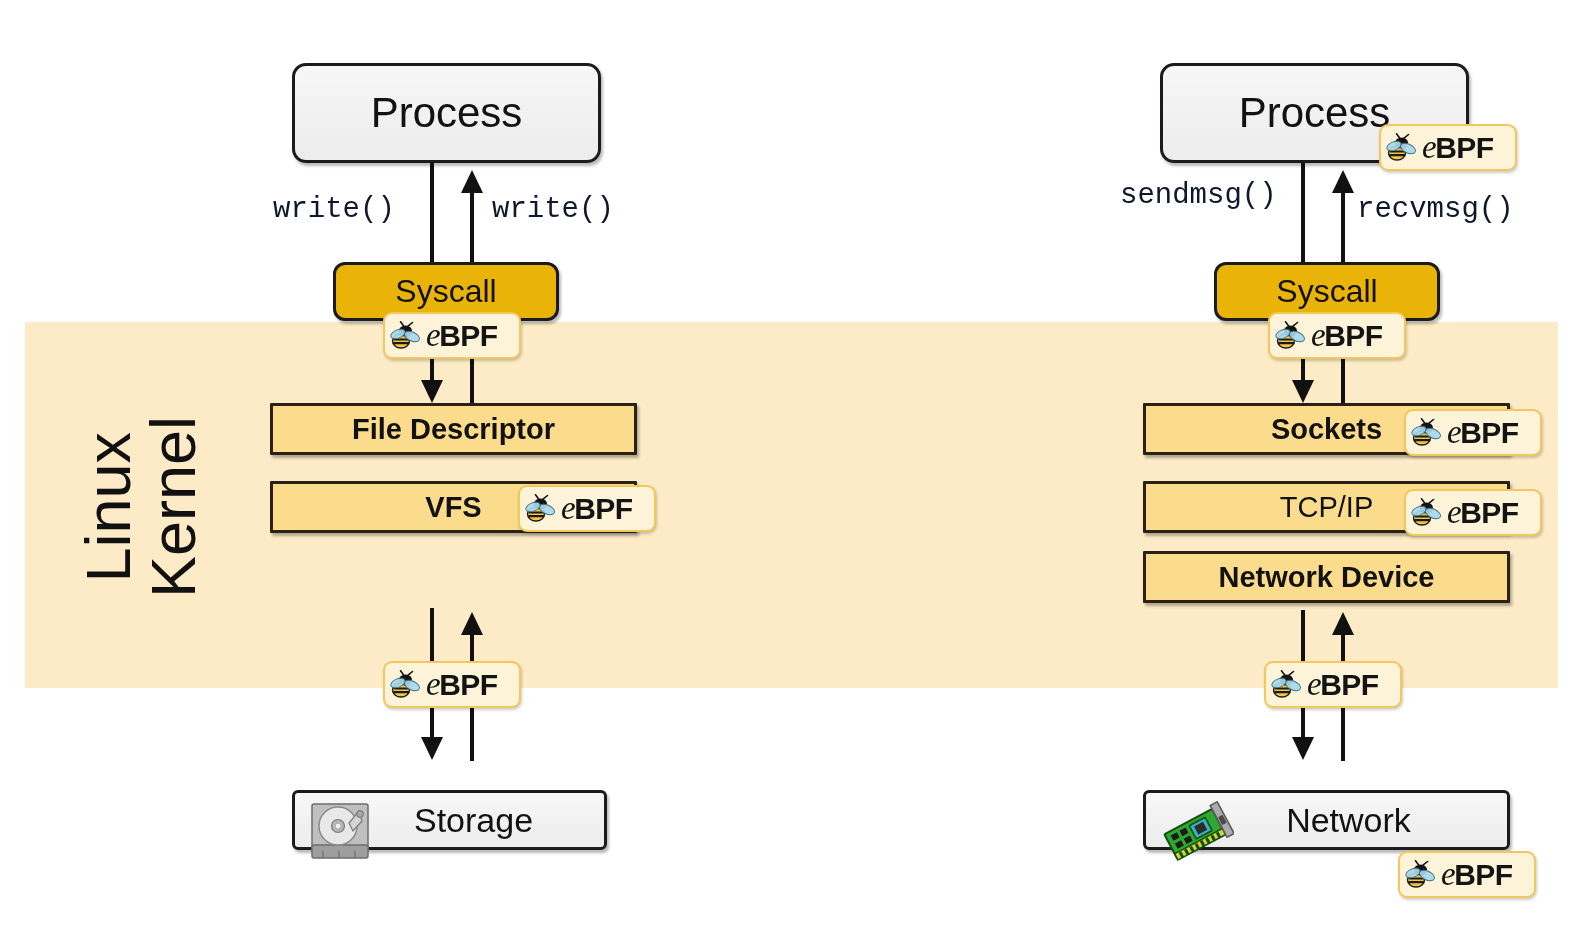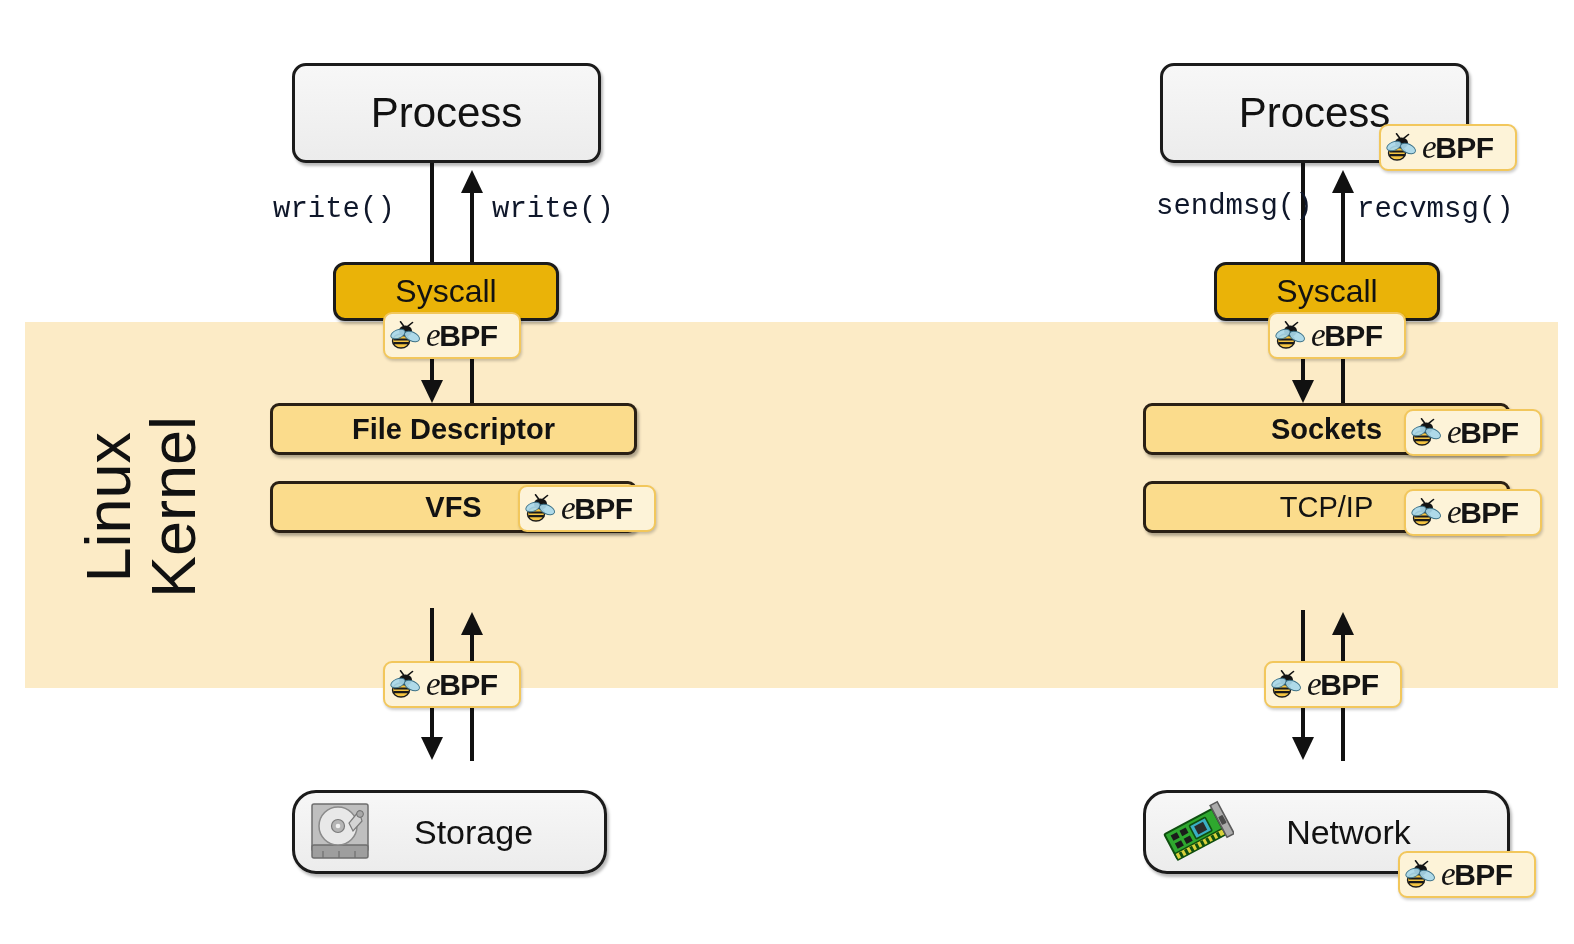--- a/index.html
+++ b/index.html
@@ -65,21 +65,21 @@
   }
   .node.grey {
     background: linear-gradient(180deg,#f7f7f7 0%, #ececec 100%);
     border: 3px solid #1b1b1b;
     box-shadow: 2px 3px 3px rgba(0,0,0,0.28);
     text-align: right;
   }
   .node.amber {
     background: #FBDC8C;
     border: 3px solid #2A2014;
-    border-radius: 9px;
+    border-radius: 1px;
     box-shadow: 2px 3px 3px rgba(0,0,0,0.30);
   }
 
   .node-label {
     font-weight: 400;
     white-space: nowrap;
   }
   .amber .node-label {
     font-weight: 700;
     font-size: 29px;
@@ -89,21 +89,21 @@
   
   .process-box { width: 309px; height: 100px; }
   .process-box .node-label { font-size: 42px; }
 
   
   .syscall-box { width: 226px; height: 59px; border-radius: 12px; }
   .syscall-box .node-label { font-size: 32px; }
   .syscall-box.grey { background: #eab308; border:3px solid #1b1b1b; }
 
   
-  .endpoint-box { height: 84px; border-radius: 24px; }
+  .endpoint-box { height: 60px; border-radius: 6px; }
   .endpoint-box .node-label { font-size: 34px; }
 
   
   .arrow-line {
     position: absolute;
     width: 4px;
     background: #111111;
   }
   .arrow-head-down, .arrow-head-up {
     position: absolute;
@@ -295,21 +295,21 @@
         <span class="e">e</span>
         <span class="bpf">BPF</span>
       </span>
   </div>
 
   <div class="arrow-line" style="left:1301px; top:163px; height:99px;"></div>
 
   <div class="arrow-line" style="left:1341px; top:186px; height:76px;"></div>
   <div class="arrow-head-up" style="left:1332px; top:170px;"></div>
 
-  <div class="call-label" style="left:1120px; top:190px;margin-left:36px;">sendmsg()</div>
+  <div class="call-label" style="left:1120px; top:179px;">sendmsg()</div>
   <div class="call-label" style="left:1357px; top:193px;">recvmsg()</div>
 
   <div class="node grey syscall-box" style="left:1214px; top:262px;">
     <span class="node-label">Syscall</span>
   </div>
 
   <div class="arrow-line" style="left:1301px; top:320px; height:63px;"></div>
   <div class="arrow-head-down" style="left:1292px; top:380px;"></div>
   <div class="arrow-line" style="left:1341px; top:320px; height:83px;"></div>
 
@@ -363,20 +363,23 @@
         <ellipse cx="8" cy="13" rx="7.5" ry="4.2" fill="#A8D8EA" fill-opacity="0.92" stroke="#3a6f85" stroke-width="0.9" transform="rotate(-22 8 13)"></ellipse>
         <ellipse cx="22" cy="15.5" rx="8" ry="4.4" fill="#A8D8EA" fill-opacity="0.92" stroke="#3a6f85" stroke-width="0.9" transform="rotate(25 22 15.5)"></ellipse>
       </svg>
     </span>
     <span class="ebpf-text">
         <span class="e">e</span>
         <span class="bpf">BPF</span>
       </span>
   </div>
 
+  <div class="node amber" style="left:1143px; top:551px; width:367px; height:52px;">
+    <span class="node-label">Network Device</span>
+  </div>
 
   <div class="arrow-line" style="left:1301px; top:610px; height:130px;"></div>
   <div class="arrow-head-down" style="left:1292px; top:737px;"></div>
   <div class="arrow-line" style="left:1341px; top:628px; height:133px;"></div>
   <div class="arrow-head-up" style="left:1332px; top:612px;"></div>
 
   <div class="ebpf-badge" style="left:1264px; top:661px; width:138px;">
     <span class="bee">
       <svg viewBox="0 0 34 30" width="34" height="30" xmlns="http://www.w3.org/2000/svg">
         <ellipse cx="11" cy="20" rx="8.5" ry="7" fill="#F5C542" stroke="#1a1a1a" stroke-width="1.4"></ellipse>

